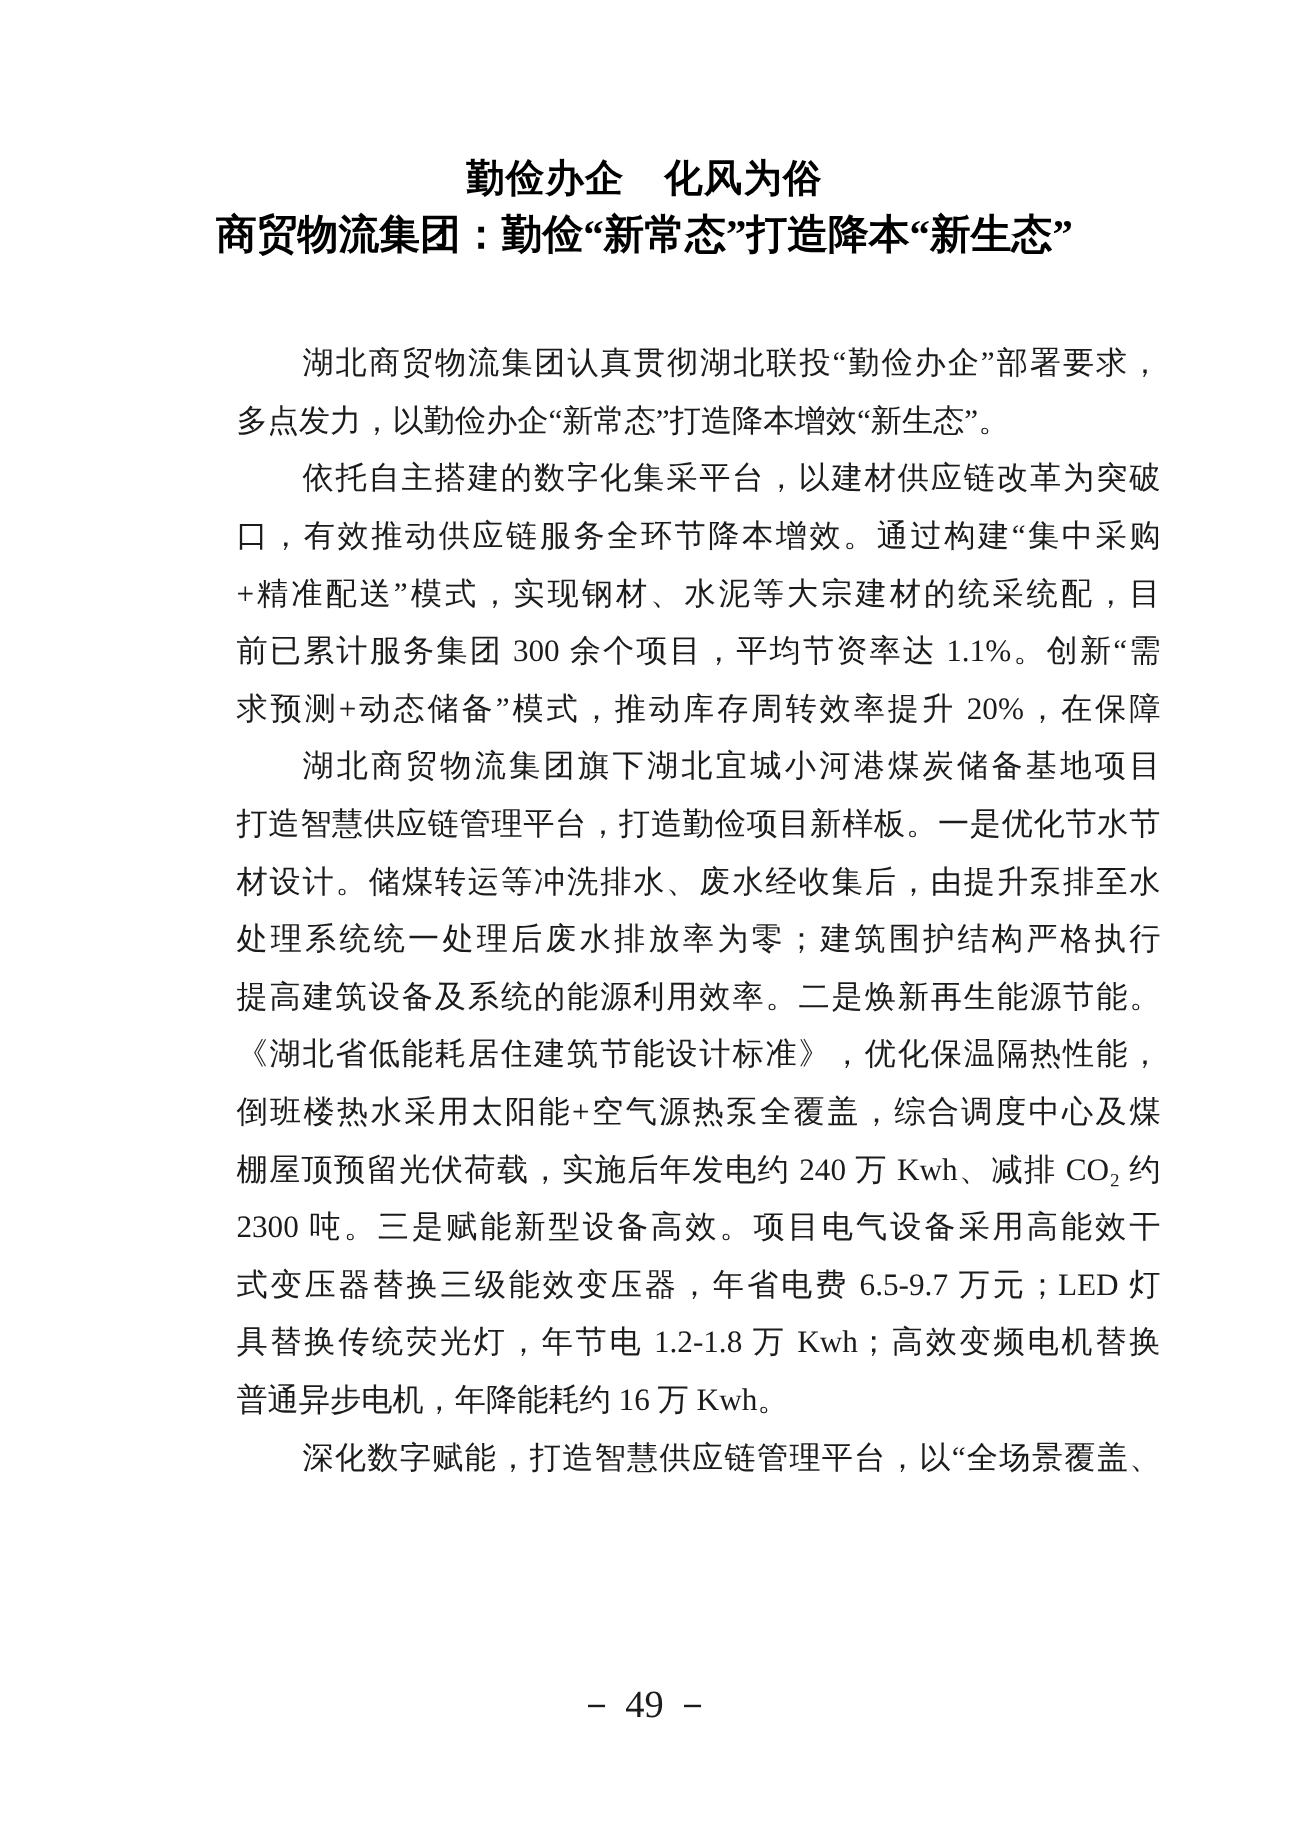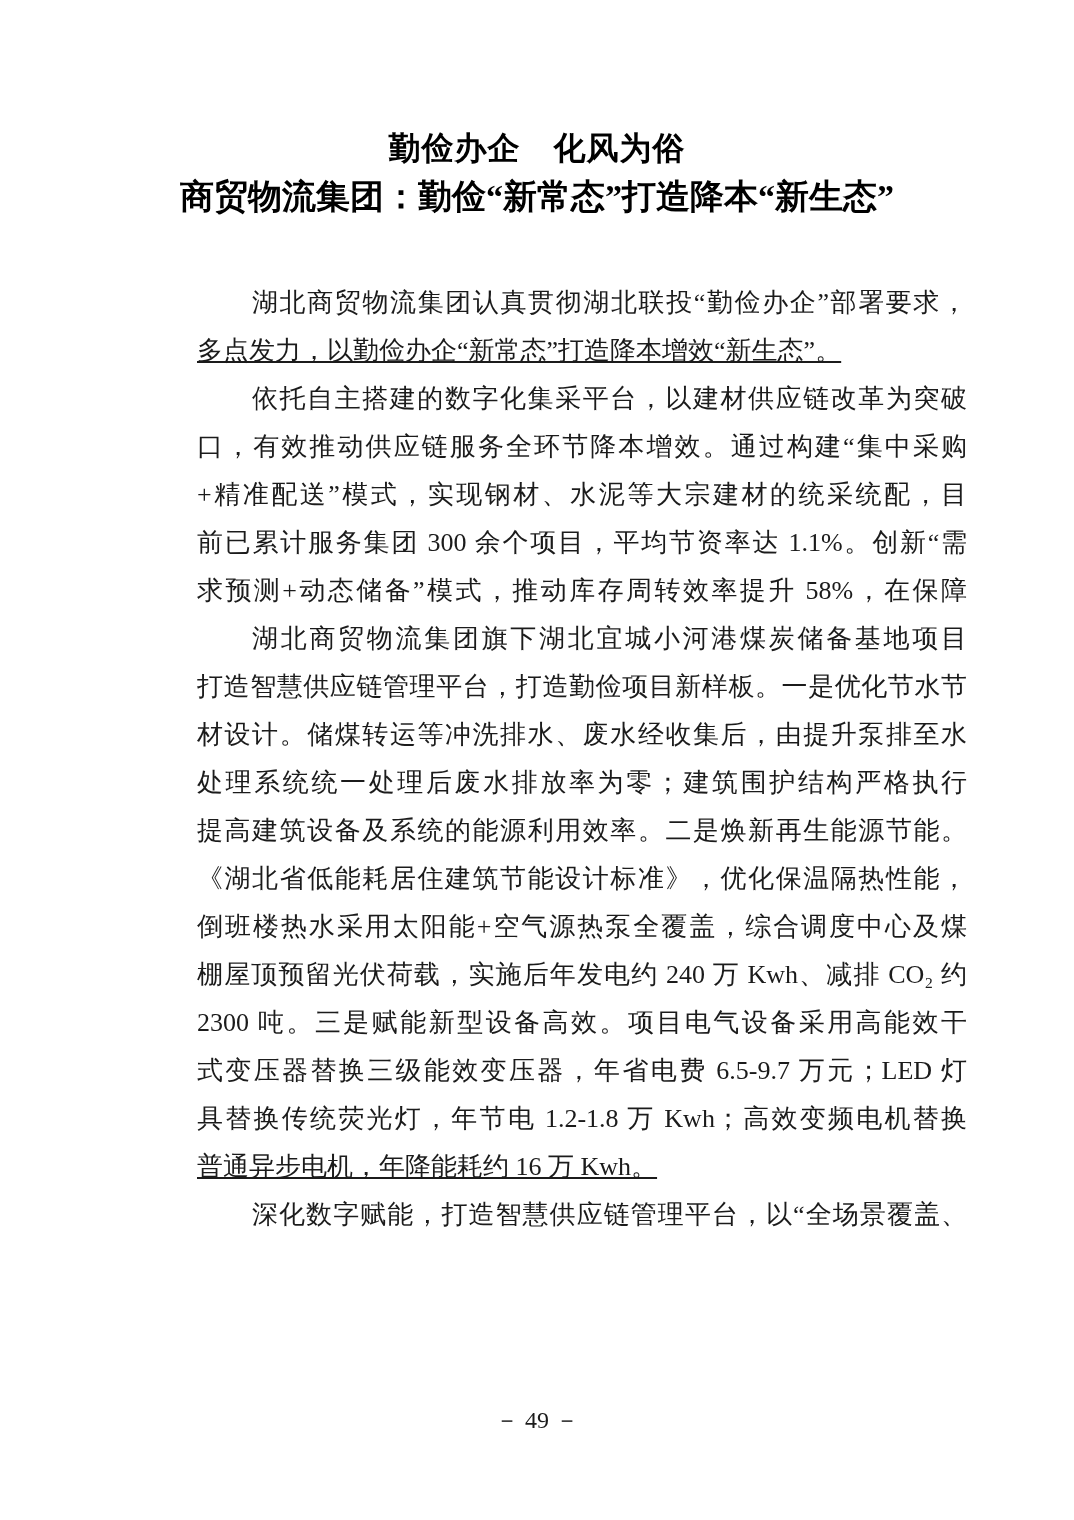--- a/index.html
+++ b/index.html
@@ -48,29 +48,29 @@
   }
   .paragraph { margin: 0; }
   .line {
     font-size: 26px;
     height: 48px;
     line-height: 48px;
     text-align: justify;
     overflow: hidden;
   }
   .line.fill { text-align-last: justify; }
-  .line.end  { text-align-last: left; text-decoration: underline; }
+  .line.end  { text-align-last: left; }
   .line.indent { text-indent: 55px; }
   .page-footer {
     position: absolute;
     top: 1398px;
     left: 0;
     width: 100%;
     text-align: center;
-    font-size: 24px;
+    font-size: 32px;
     line-height: 44px;
     color: #1b1b1b;
   }
 </style>
 </head>
 <body>
 
 <div class="page">
 
   <div class="title-block">
@@ -81,21 +81,21 @@
   <div class="body-text" id="body-text">
       <div class="paragraph">
         <div class="line fill indent">湖北商贸物流集团认真贯彻湖北联投“勤俭办企”部署要求，</div>
         <div class="line end">多点发力，以勤俭办企“新常态”打造降本增效“新生态”。</div>
       </div>
       <div class="paragraph">
         <div class="line fill indent">依托自主搭建的数字化集采平台，以建材供应链改革为突破</div>
         <div class="line fill">口，有效推动供应链服务全环节降本增效。通过构建“集中采购</div>
         <div class="line fill">+精准配送”模式，实现钢材、水泥等大宗建材的统采统配，目</div>
         <div class="line fill">前已累计服务集团 300 余个项目，平均节资率达 1.1%。创新“需</div>
-        <div class="line fill">求预测+动态储备”模式，推动库存周转效率提升 58%，在保障</div>
+        <div class="line fill">求预测+动态储备”模式，推动库存周转效率提升 20%，在保障</div>
       </div>
       <div class="paragraph">
         <div class="line fill indent">湖北商贸物流集团旗下湖北宜城小河港煤炭储备基地项目</div>
         <div class="line fill">打造智慧供应链管理平台，打造勤俭项目新样板。一是优化节水节</div>
         <div class="line fill">材设计。储煤转运等冲洗排水、废水经收集后，由提升泵排至水</div>
         <div class="line fill">处理系统统一处理后废水排放率为零；建筑围护结构严格执行</div>
         <div class="line fill">提高建筑设备及系统的能源利用效率。二是焕新再生能源节能。</div>
         <div class="line fill">《湖北省低能耗居住建筑节能设计标准》，优化保温隔热性能，</div>
         <div class="line fill">倒班楼热水采用太阳能+空气源热泵全覆盖，综合调度中心及煤</div>
         <div class="line fill">棚屋顶预留光伏荷载，实施后年发电约 240 万 Kwh、减排 CO₂ 约</div>

